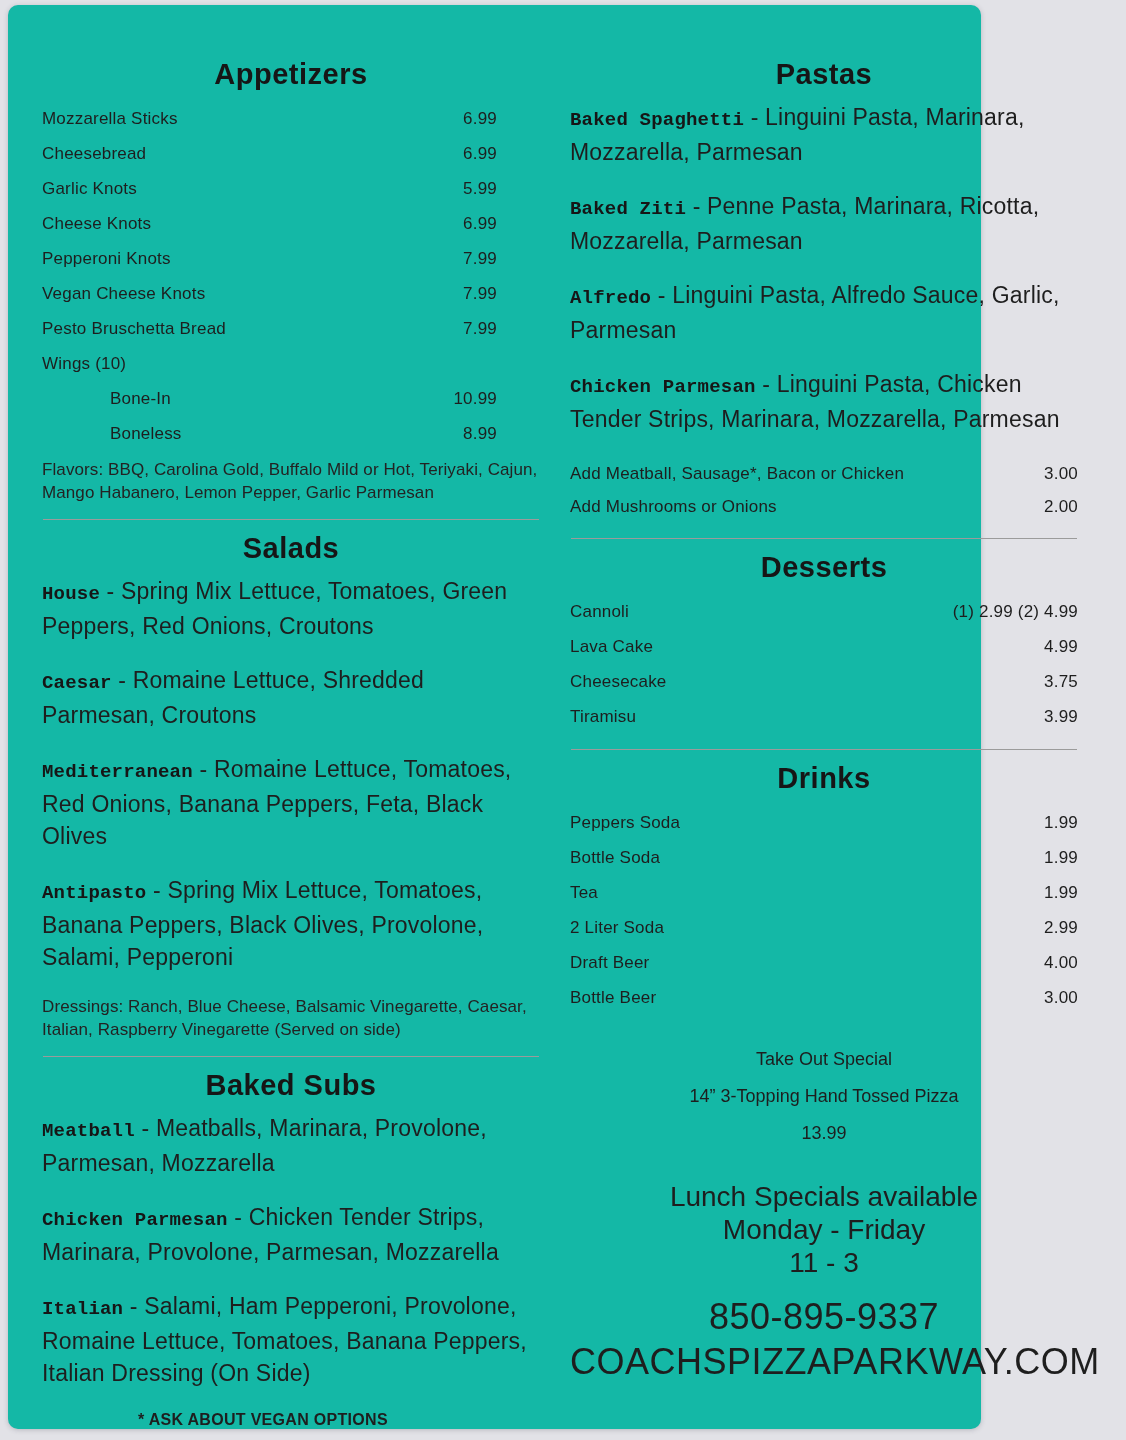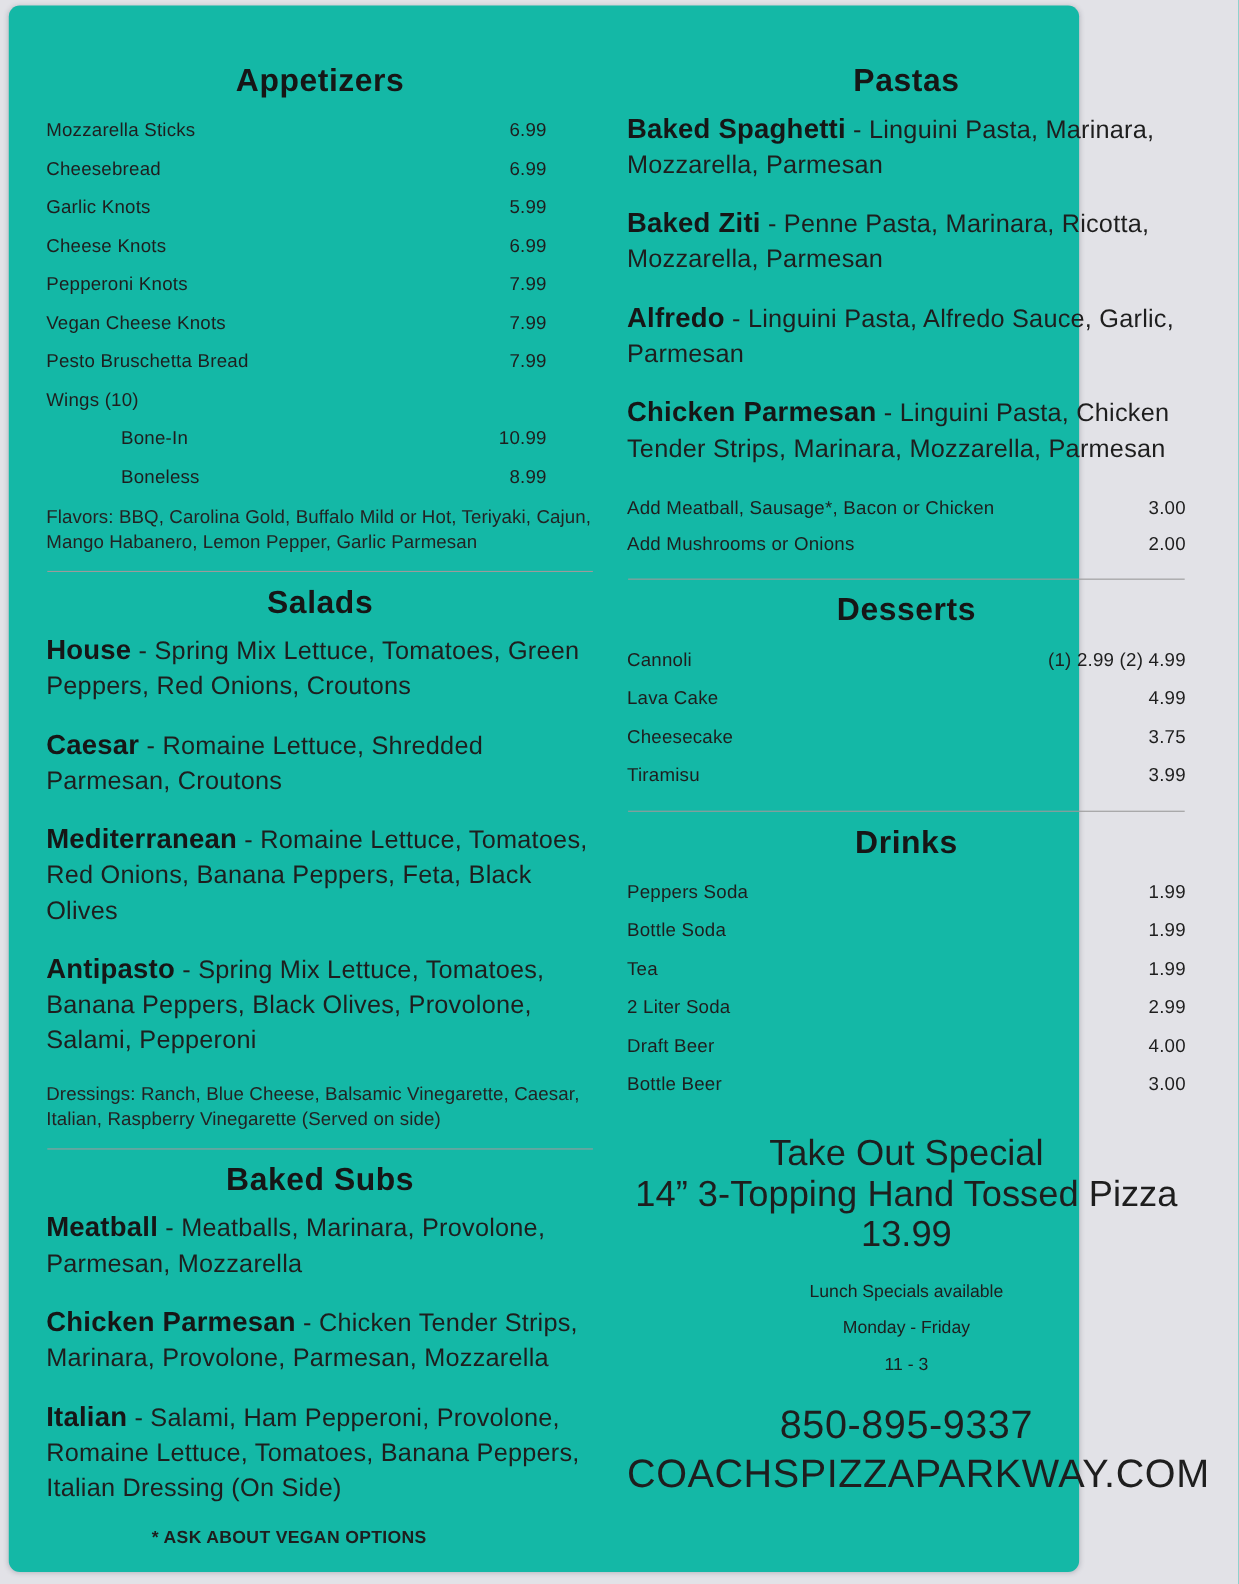--- a/index.html
+++ b/index.html
@@ -64,43 +64,44 @@
     border-top: 1.5px solid #9b9b9b;
     margin: 15px 1px 12px 1px;
   }
   .desc-item {
     margin: 0 0 22px 0;
     font-size: 23px;
     line-height: 32px;
     letter-spacing: 0.2px;
   }
   .desc-item .item-name {
-    font-size: 25px;
+    font-size: 19px;
     font-weight: 600;
     color: #161616;
+    font-family: Liberation Mono, monospace;
   }
   .addons { margin-top: 4px; }
   .addons .menu-row { line-height: 33px; }
 
   .footnote {
     font-size: 16px;
     font-weight: 700;
     letter-spacing: 0.3px;
     margin: 16px 0 0 96px;
   }
   .center-block { text-align: center; }
   .takeout {
-    font-size: 33px;
+    font-size: 18px;
     line-height: 37px;
     margin-top: 26px;
   }
   .lunch {
-    font-size: 16px;
+    font-size: 28px;
     line-height: 33px;
-    margin-top: 18px;
+    margin-top: 28px;
   }
   .phone {
     font-size: 36px;
     line-height: 44px;
     margin-top: 16px;
     letter-spacing: 0.5px;
   }
   .website {
     font-size: 36px;
     line-height: 46px;

